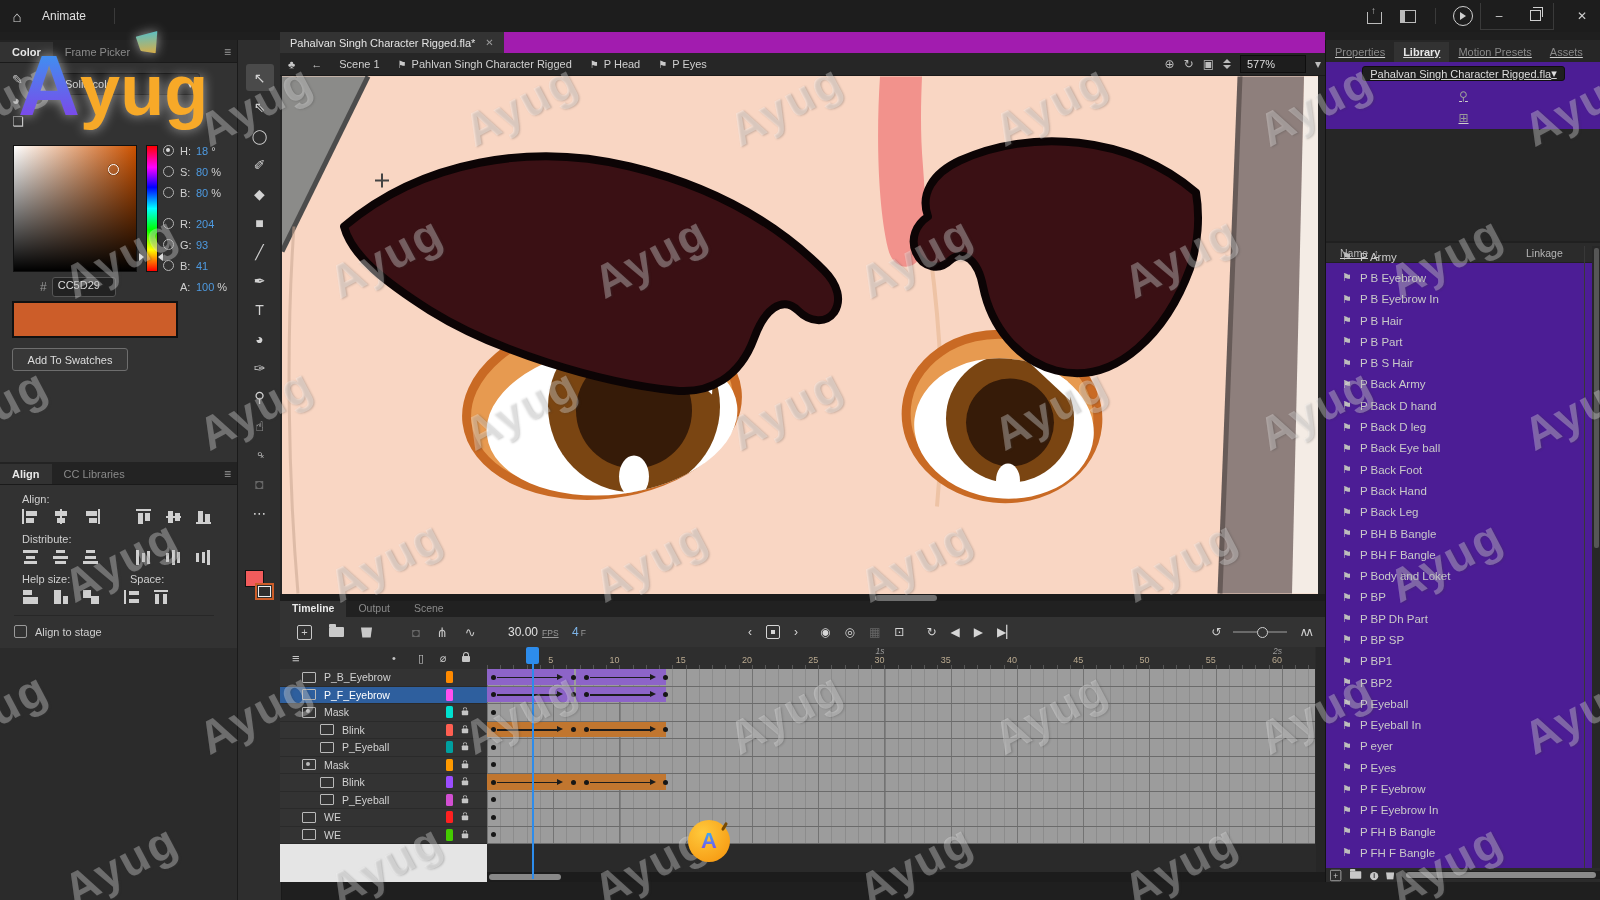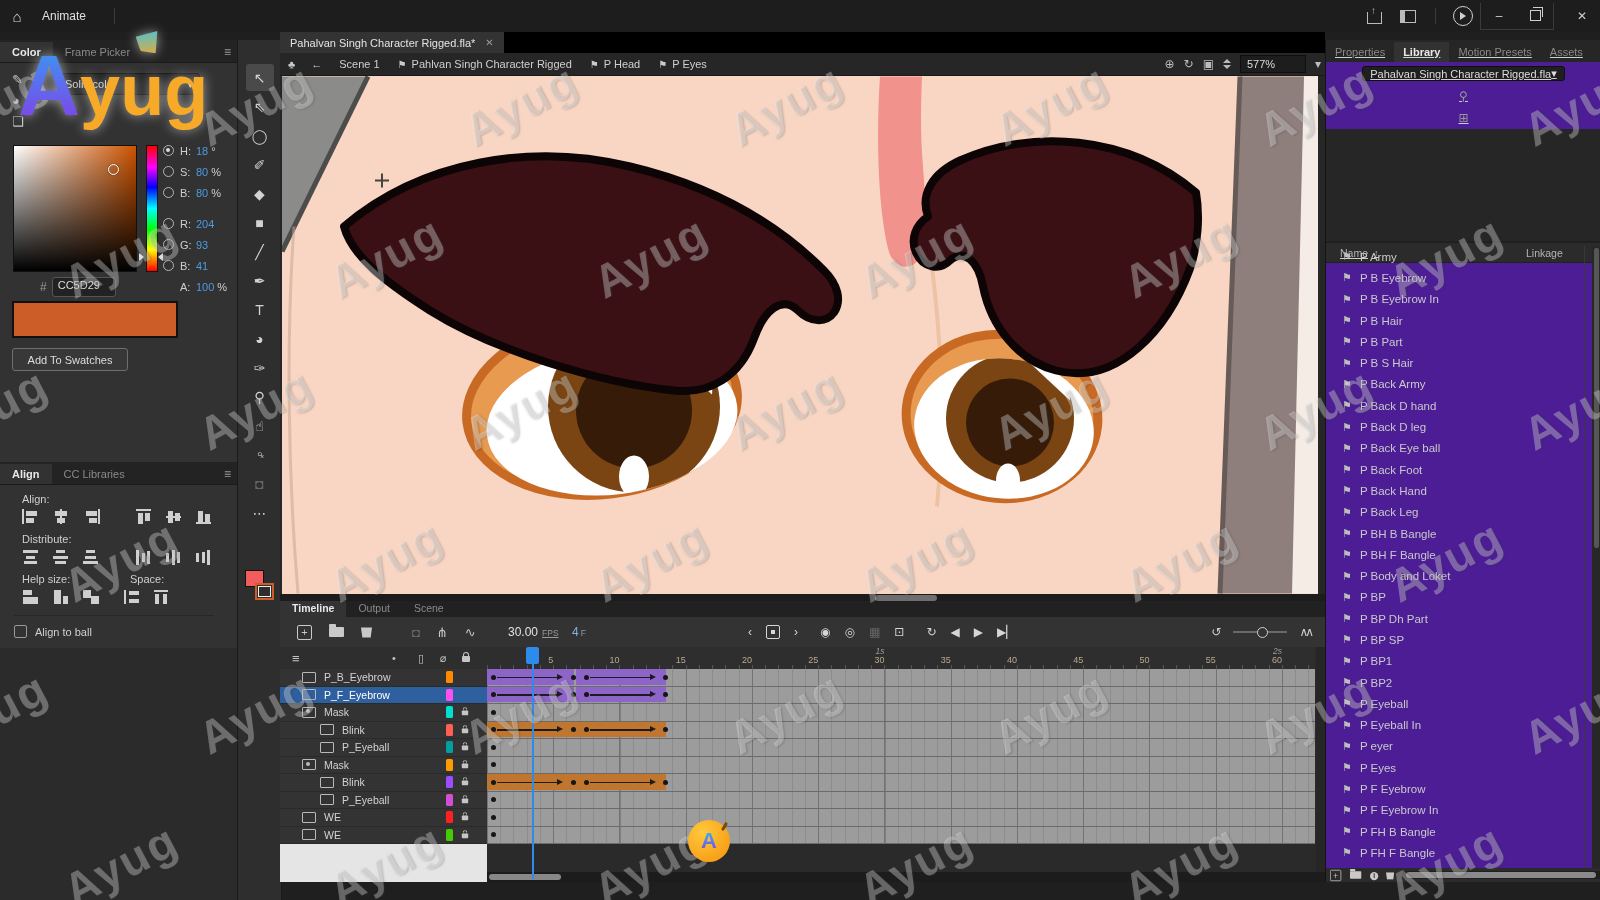--- a/index.html
+++ b/index.html
@@ -101,21 +101,21 @@
   #toolcol{position:absolute;left:237px;top:40px;width:43px;height:860px;background:#2e2e2e;border-left:1px solid #1a1a1a;border-right:1px solid #1a1a1a;}
   .tool{width:28px;height:27px;margin:2px auto;display:flex;align-items:center;justify-content:center;color:#d2d2d2;font-size:14px;border-radius:3px;}
   .tool.active{background:#4a4a4a;}
   .tool.dim{color:#666;}
   #toolswatches{position:absolute;left:7px;top:530px;}
   .swA{width:17px;height:15px;background:#f25c5c;border:1px solid #111;}
   .swB{width:15px;height:13px;border:2px solid #cc5d29;background:#2e2e2e;margin:-4px 0 0 10px;position:relative;}
   .swB:before{content:"";position:absolute;inset:1px;border:1px solid #eee;}
   
   #center{position:absolute;left:280px;top:32px;width:1045px;height:850px;background:#262626;}
-  #doctabs{height:21px;background:#000000;display:flex;}
+  #doctabs{height:21px;background:#a21caf;display:flex;}
   #doctab{background:#333;display:flex;align-items:center;padding:0 10px;font-size:11px;color:#e4e4e4;gap:10px;}
   #doctab .x{color:#9a9a9a;font-size:10px;}
   #editbar{height:22px;background:#262626;border-bottom:1px solid #1a1a1a;display:flex;align-items:center;font-size:11px;color:#d0d0d0;position:relative;}
   #editbar .bic{margin:0 8px;color:#c9c9c9;}
   .crumb{display:flex;align-items:center;gap:5px;margin:0 9px;text-align:right;}
   .crumb .sym{color:#c9c9c9;font-size:10px;}
   #eb-right{position:absolute;right:4px;display:flex;align-items:center;gap:9px;}
   #eb-right .eic{color:#bdbdbd;font-size:12px;}
   .stepper{display:flex;flex-direction:column;gap:2px;}
   .stepper i{width:0;height:0;border-left:4px solid transparent;border-right:4px solid transparent;}
@@ -363,21 +363,21 @@
             <div class="aic mH"></div>
             <div class="aic mB"></div>
           </div>
         <div class="airow" id="g3" style="margin-left:8px;">
             <div class="aic sV"></div>
             <div class="aic sH"></div>
           </div>
       </div>
       <div id="alignstage">
         <div class="cb"></div>
-        <span style="font-size:11px;">Align to ball</span>
+        <span style="font-size:11px;">Align to stage</span>
       </div>
     </div>
   </div>
 
   <div id="toolcol">
     <div id="toollist" style="padding-top:22px;">
         <div class="tool active">↖</div>
         <div class="tool">⇖</div>
         <div class="tool">◯</div>
         <div class="tool">✐</div>

